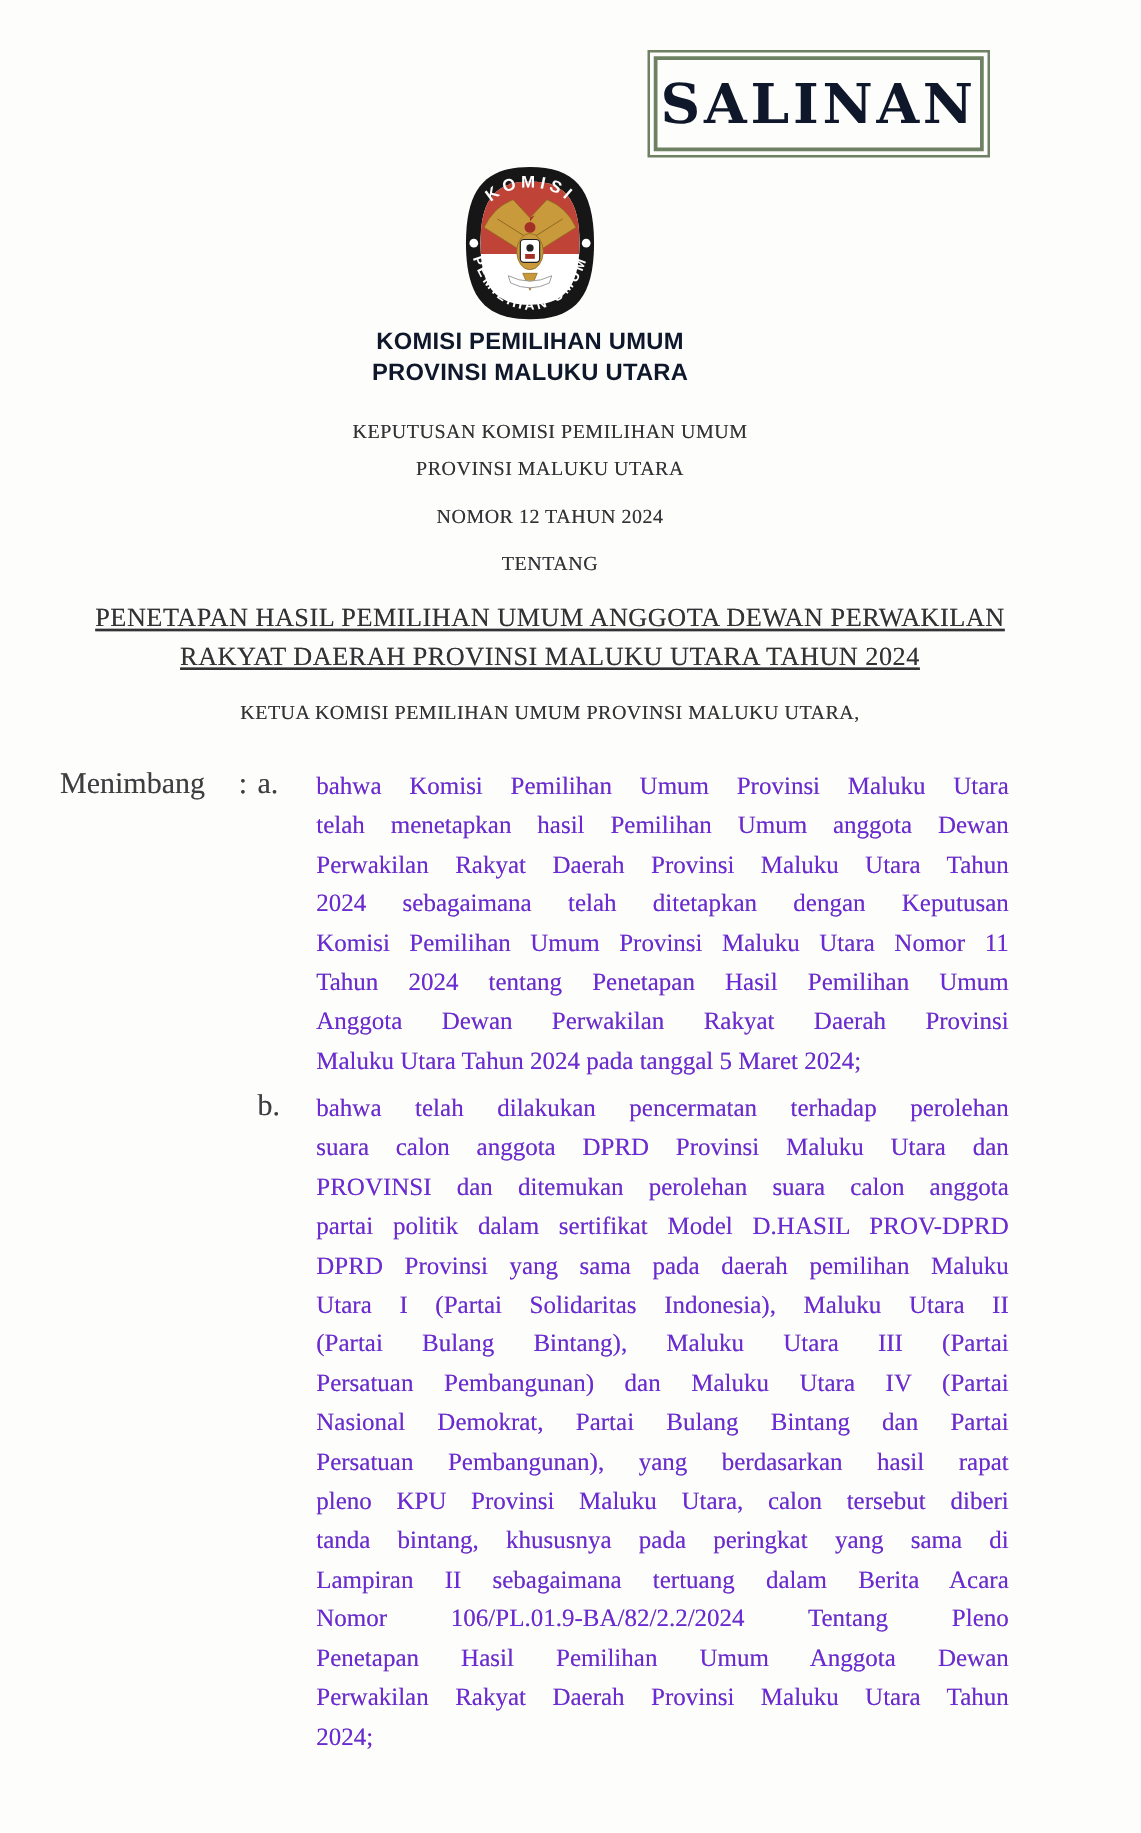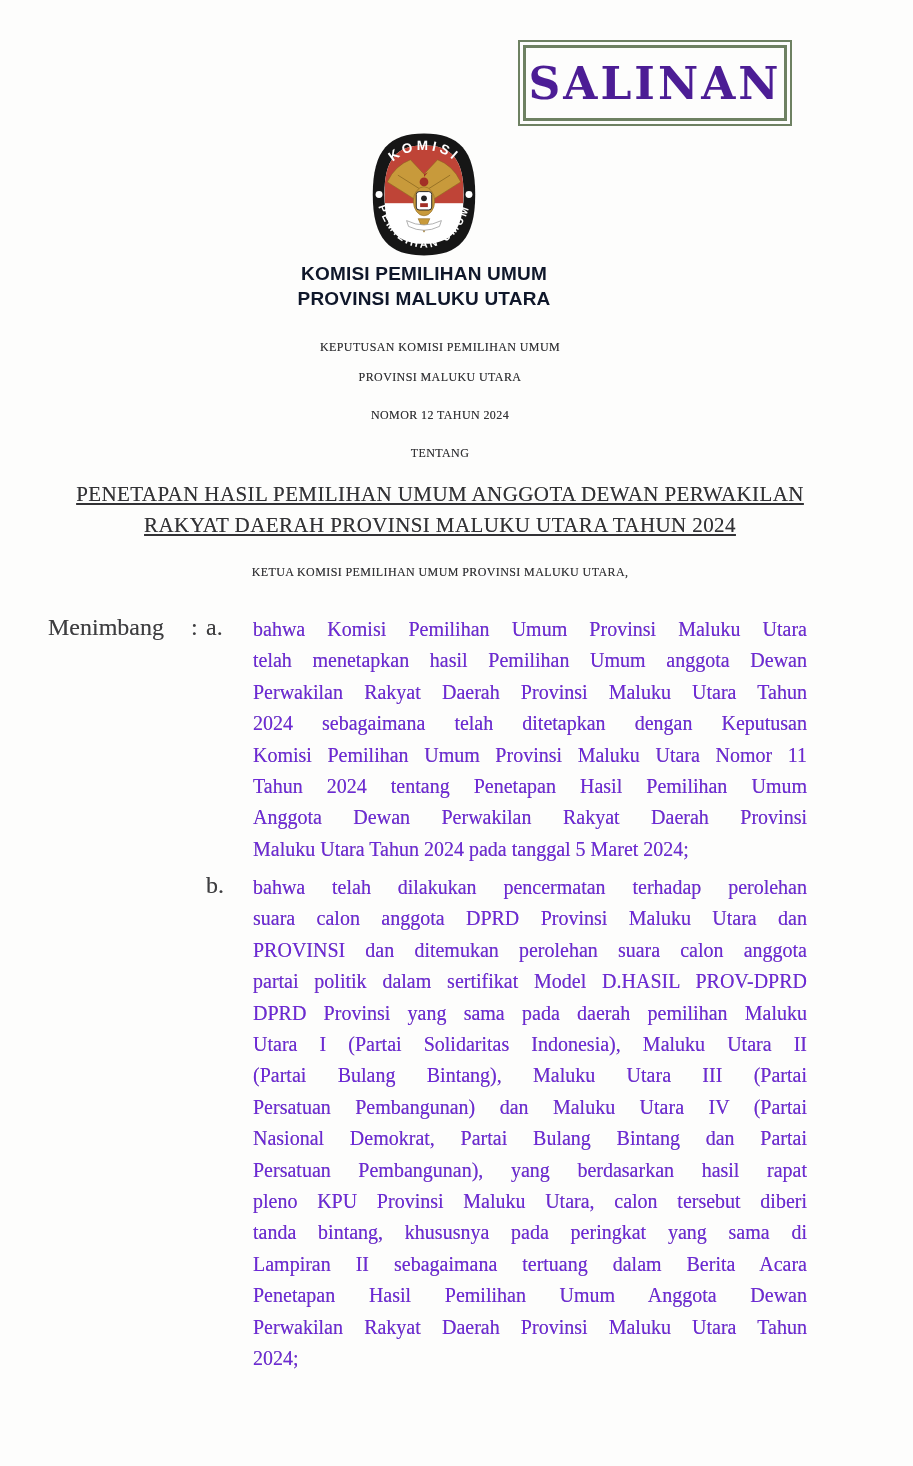--- a/index.html
+++ b/index.html
@@ -13,33 +13,33 @@
   .stamp {
     position:absolute; left:518px; top:40px; width:274px; height:86px;
     border:2px solid #6e8162; padding:3px; box-sizing:border-box;
   }
   .stamp-inner {
     width:100%; height:100%; border:3px solid #6e8162; box-sizing:border-box;
     display:flex; align-items:center; justify-content:center;
   }
   .stamp-text {
     font-family:"DejaVu Serif", serif; font-weight:bold;
-    font-size:44px; letter-spacing:3px; color:#4c1d95;
+    font-size:44px; letter-spacing:3px; color:#0f172a;
   }
   
   .logo { position:absolute; left:366px; top:131px; width:116px; height:127px; }
   
   .axis-org   { position:absolute; left:0; width:848px; text-align:center; }
   .axis-head  { position:absolute; left:0; width:880px; text-align:center; }
   .org-line {
     font-family:"Liberation Sans", sans-serif; font-weight:bold;
     font-size:19px; line-height:25px; color:#0f172a; letter-spacing:0.2px;
   }
   .h-serif {
-    font-size:12px; color:#323235; letter-spacing:0.4px;
+    font-size:16px; color:#323235; letter-spacing:0.4px;
     text-shadow:0 0 0.4px rgba(50,50,53,.55);
     white-space:nowrap;
   }
   .h-title { font-size:21px;text-decoration:underline; }
   
   .lbl {
     position:absolute; font-size:24px; color:#3e3e40;
     text-shadow:0 0 0.4px rgba(62,62,64,.5);
   }
   .para {
@@ -155,18 +155,19 @@
       <div class="jline">partai politik dalam sertifikat Model D.HASIL PROV-DPRD</div>
       <div class="jline">DPRD Provinsi yang sama pada daerah pemilihan Maluku</div>
       <div class="jline">Utara I (Partai Solidaritas Indonesia), Maluku Utara II</div>
       <div class="jline">(Partai Bulang Bintang), Maluku Utara III (Partai</div>
       <div class="jline">Persatuan Pembangunan) dan Maluku Utara IV (Partai</div>
       <div class="jline">Nasional Demokrat, Partai Bulang Bintang dan Partai</div>
       <div class="jline">Persatuan Pembangunan), yang berdasarkan hasil rapat</div>
       <div class="jline">pleno KPU Provinsi Maluku Utara, calon tersebut diberi</div>
       <div class="jline">tanda bintang, khususnya pada peringkat yang sama di</div>
       <div class="jline">Lampiran II sebagaimana tertuang dalam Berita Acara</div>
+      <div class="jline">Nomor 106/PL.01.9-BA/82/2.2/2024 Tentang Pleno</div>
       <div class="jline">Penetapan Hasil Pemilihan Umum Anggota Dewan</div>
       <div class="jline">Perwakilan Rakyat Daerah Provinsi Maluku Utara Tahun</div>
       <div class="jline jlast">2024;</div>
     </div>
 
 </div>
 
 </body></html>

